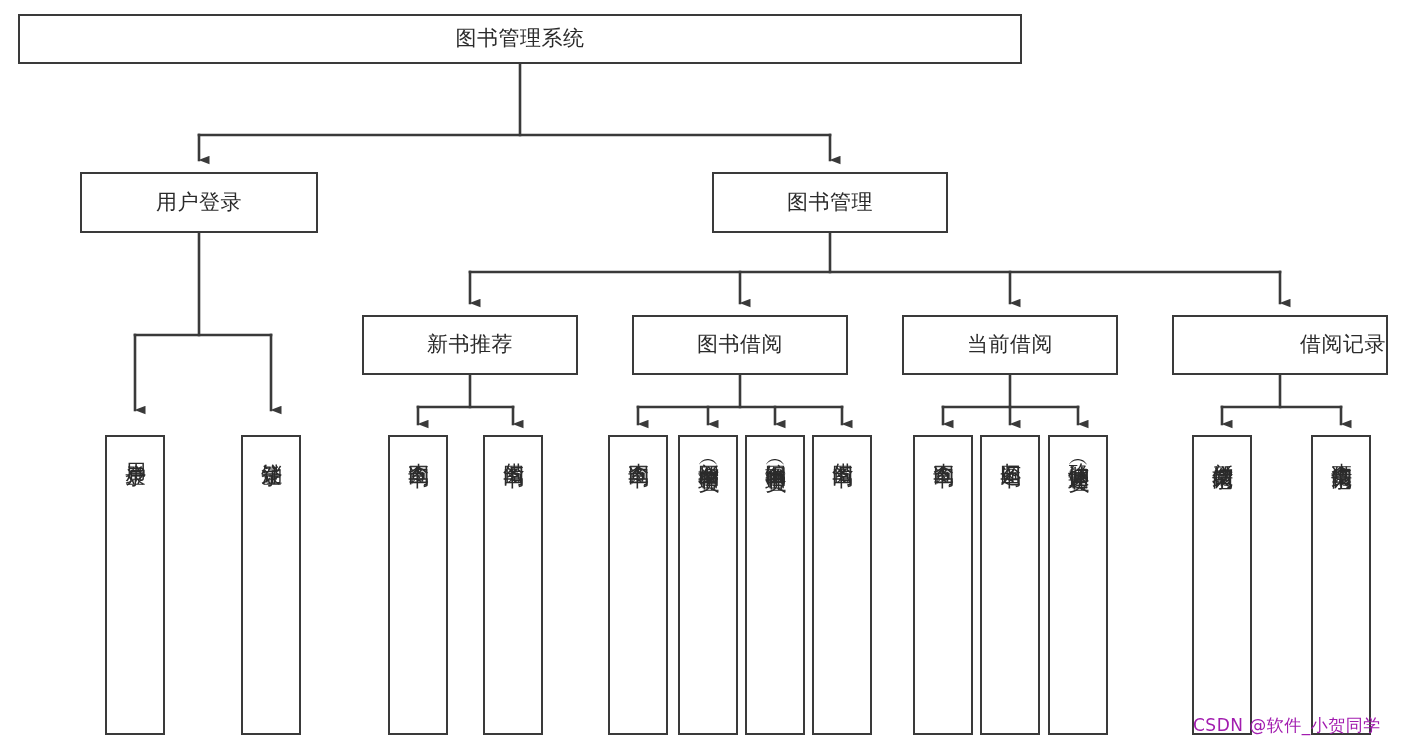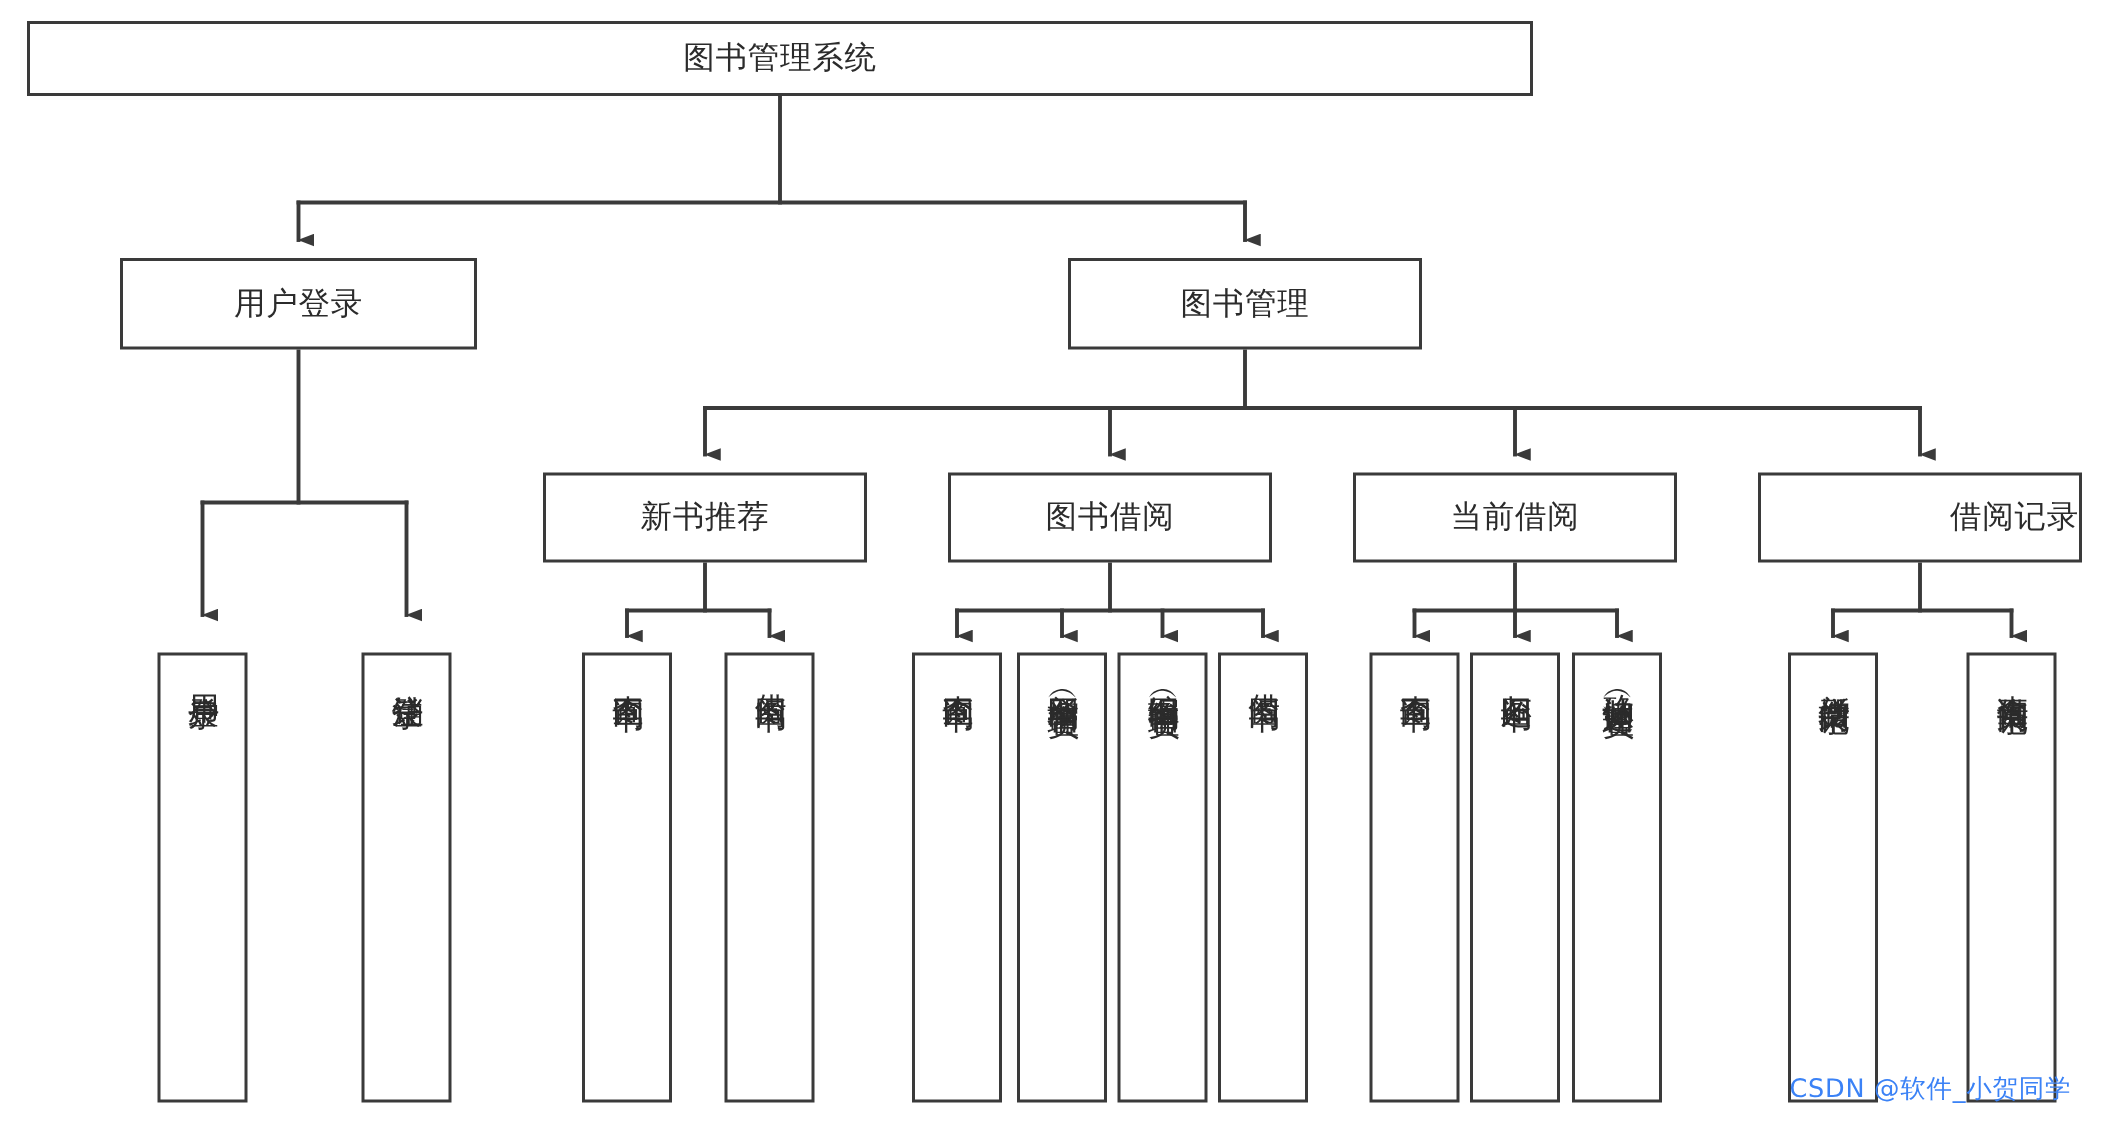--- a/index.html
+++ b/index.html
@@ -52,21 +52,21 @@
     text-orientation: upright;
     font-size: 21px;
     line-height: 1.12;
     letter-spacing: 1.5px;
     white-space: nowrap;
     color: #2b2b2b;
   }
   .watermark {
     position: absolute;
     font-size: 17px;
-    color: #3b82f6;
+    color: #a21caf;
     letter-spacing: 0.5px;
     white-space: nowrap;
     user-select: none;
   }
 </style>
 </head>
 <body>
 
 <div id="diagram-root">
 

